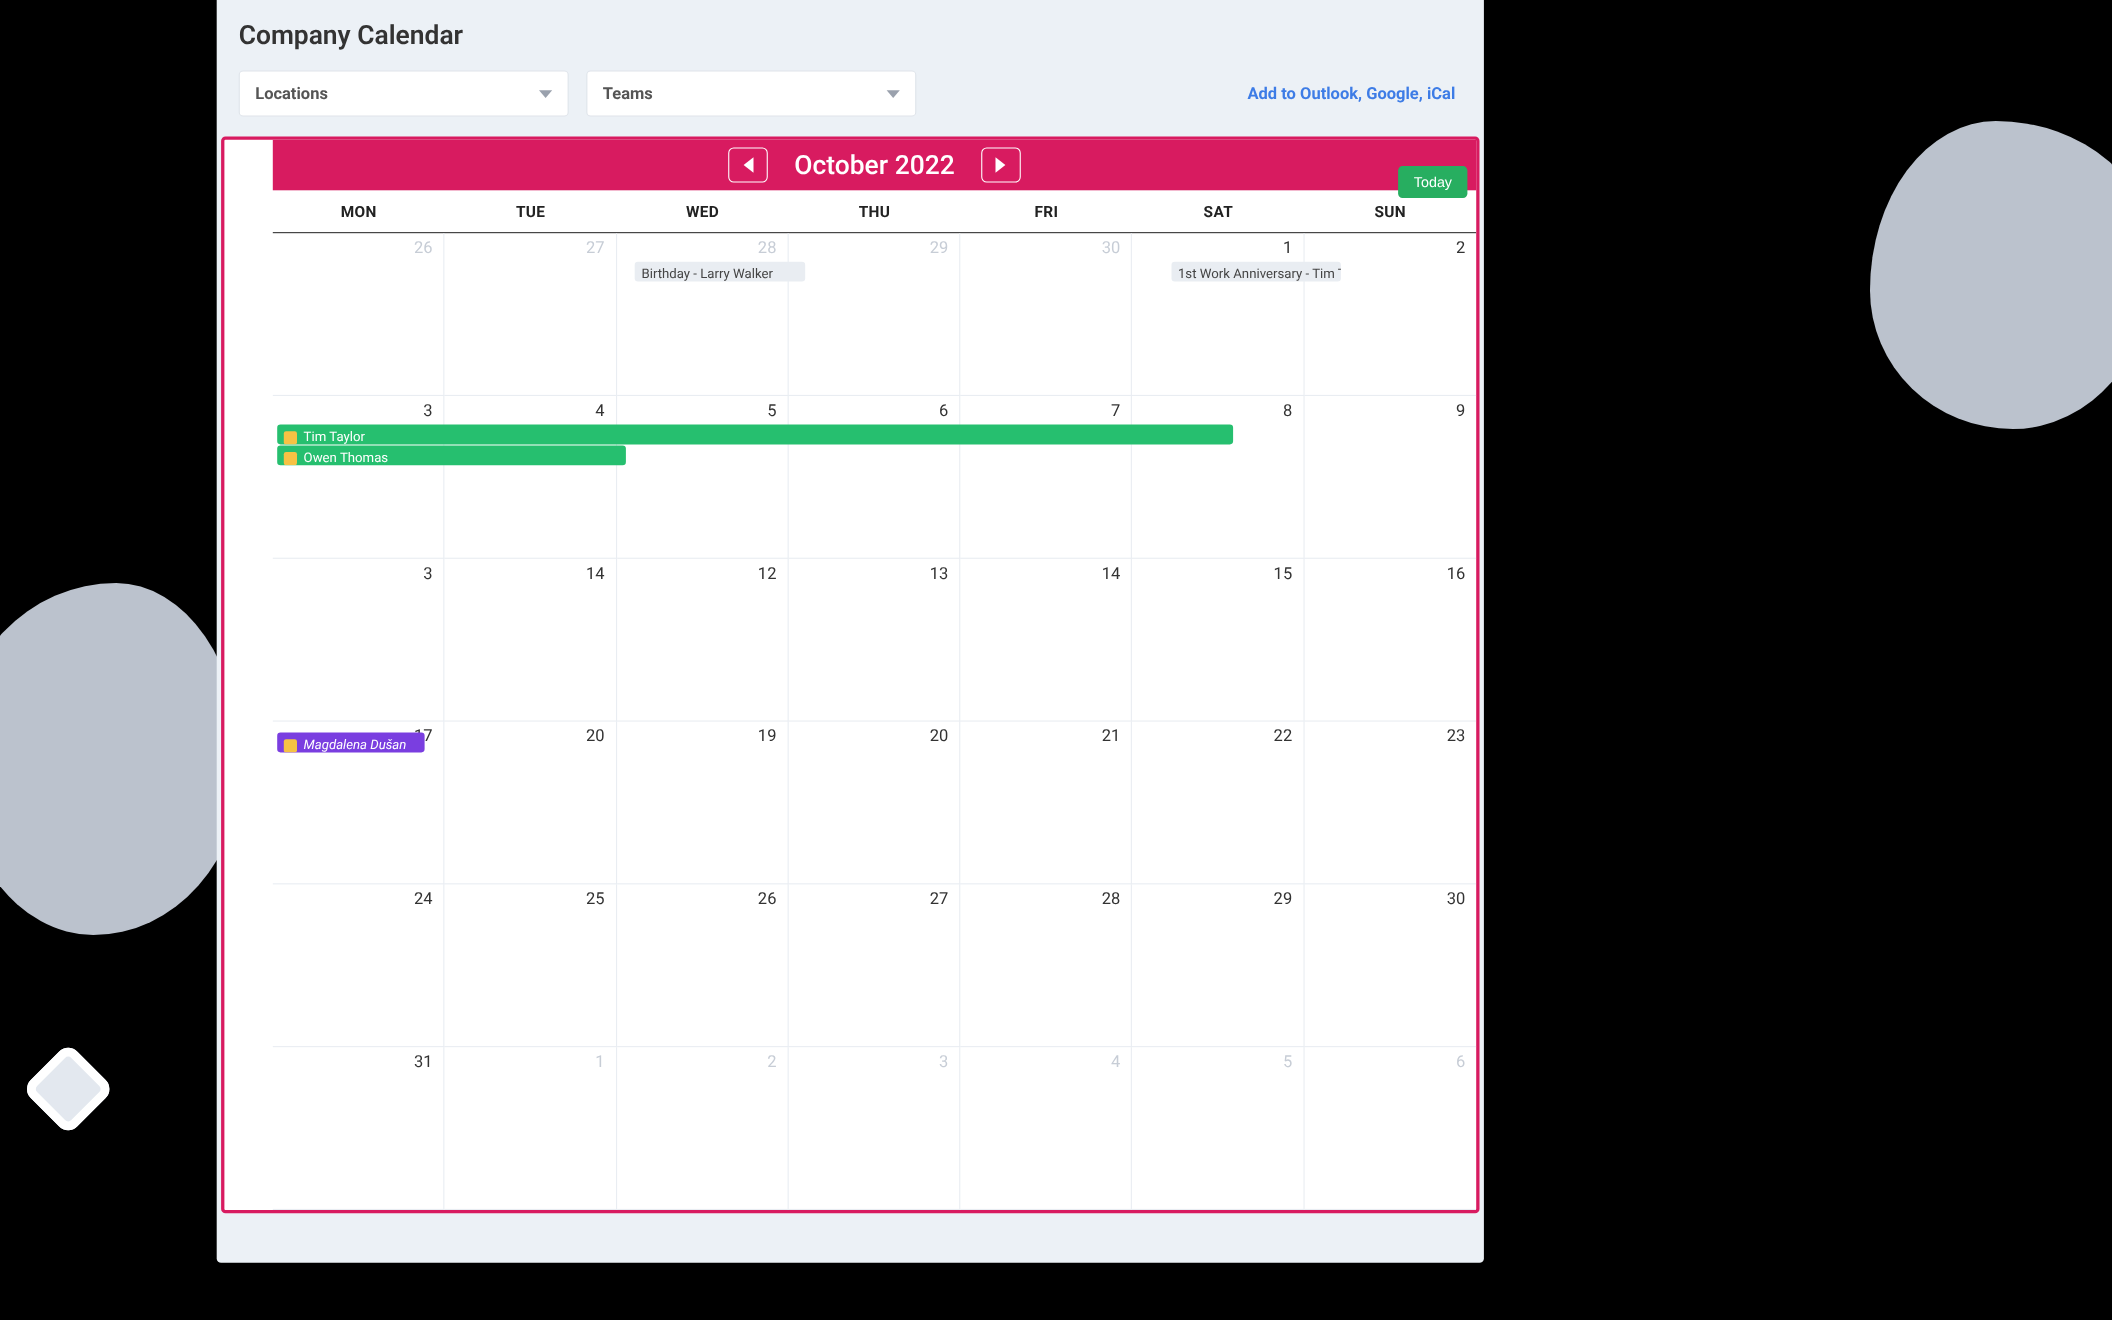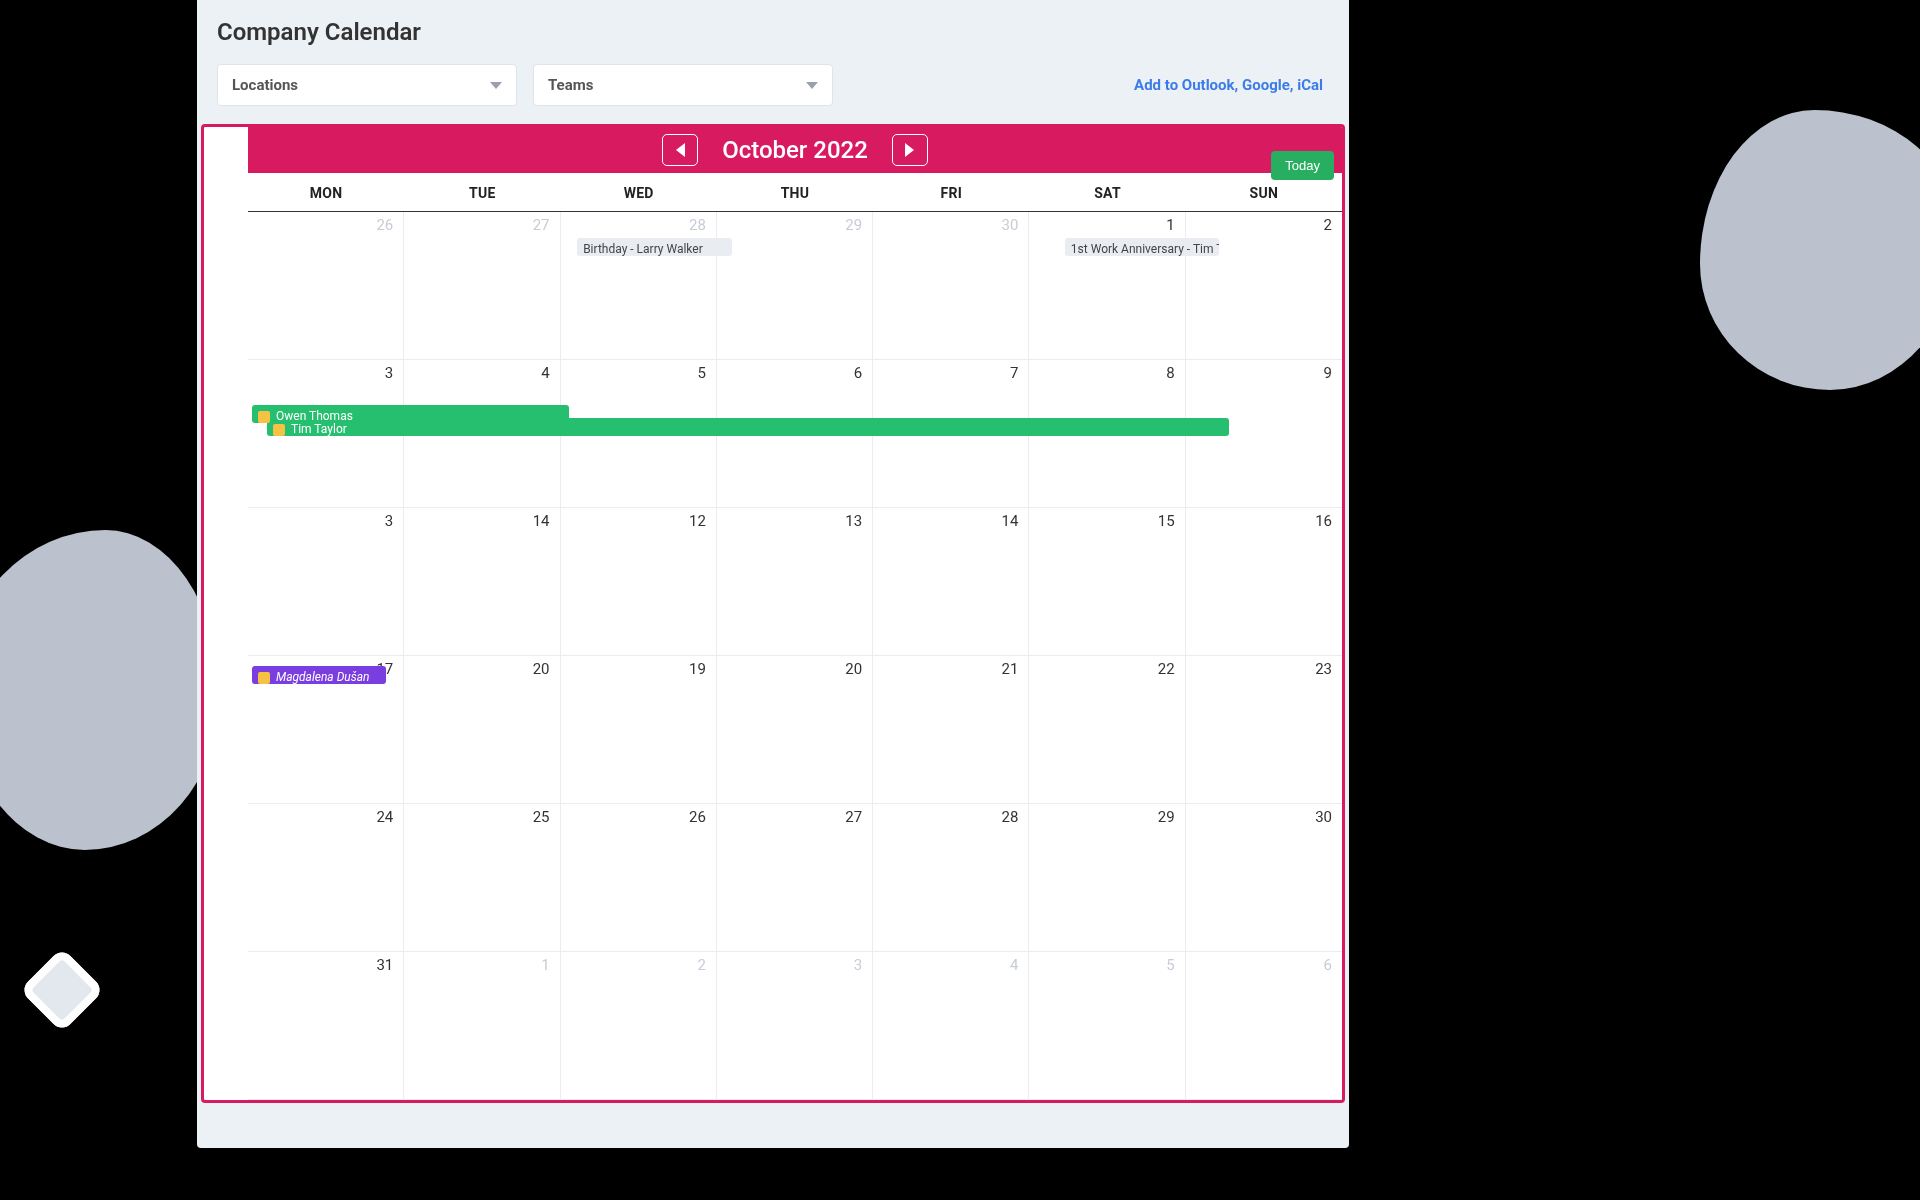--- a/index.html
+++ b/index.html
@@ -294,21 +294,21 @@
         </div>
         <div class="cell">
           <div class="daynum muted">6</div>
         </div>
         <div class="event gray" style="top: 26px; left: 329.143px; width: 154.571px;">
           <span>Birthday - Larry Walker</span>
         </div>
         <div class="event gray" style="top: 26px; left: 816.857px; width: 154.571px;">
           <span>1st Work Anniversary - Tim Taylor</span>
         </div>
-        <div class="event green" style="top: 174px; left: 19px; width: 962px; margin-top: 32px;">
+        <div class="event green" style="top: 174px; left: 4px; width: 869px;">
           <span class="eicon"></span>
           <span>Tim Taylor</span>
         </div>
         <div class="event green" style="top: 193px; left: 4px; width: 317.143px;">
           <span class="eicon"></span>
           <span>Owen Thomas</span>
         </div>
         <div class="event purple" style="top: 454px; left: 4px; width: 134px; font-style: italic;">
           <span class="eicon"></span>
           <span>Magdalena Dušan</span>

